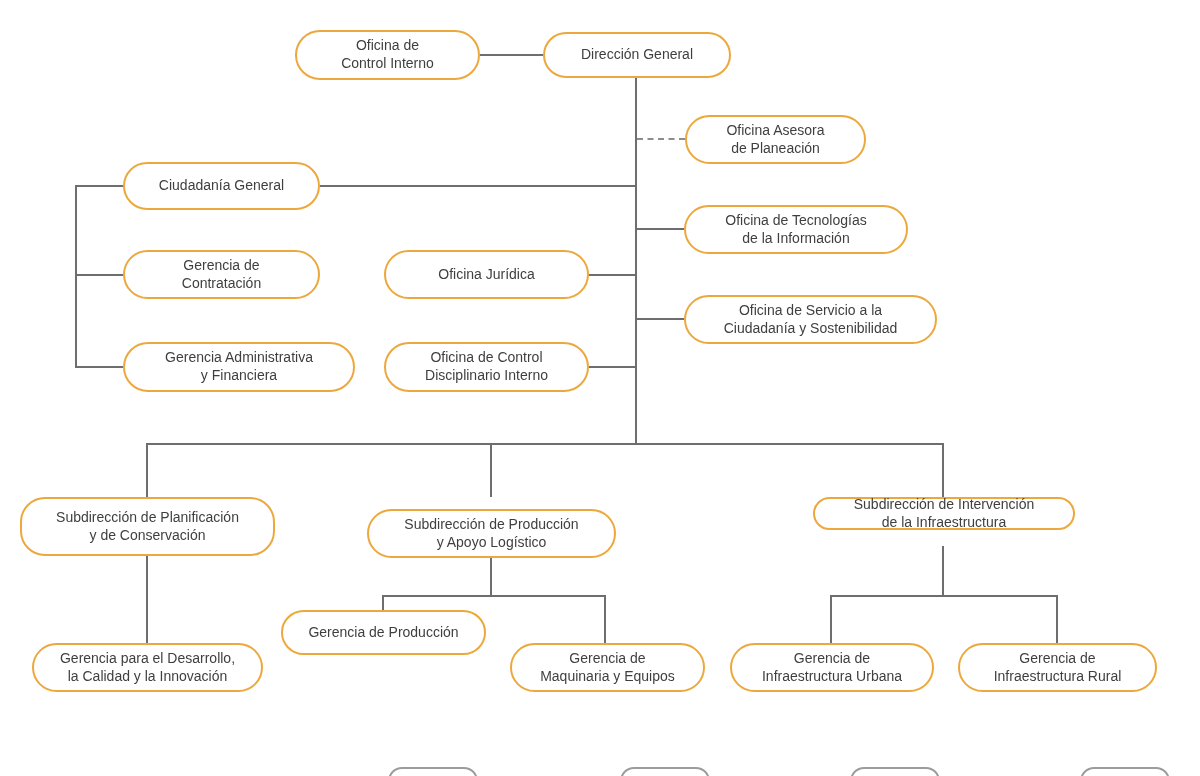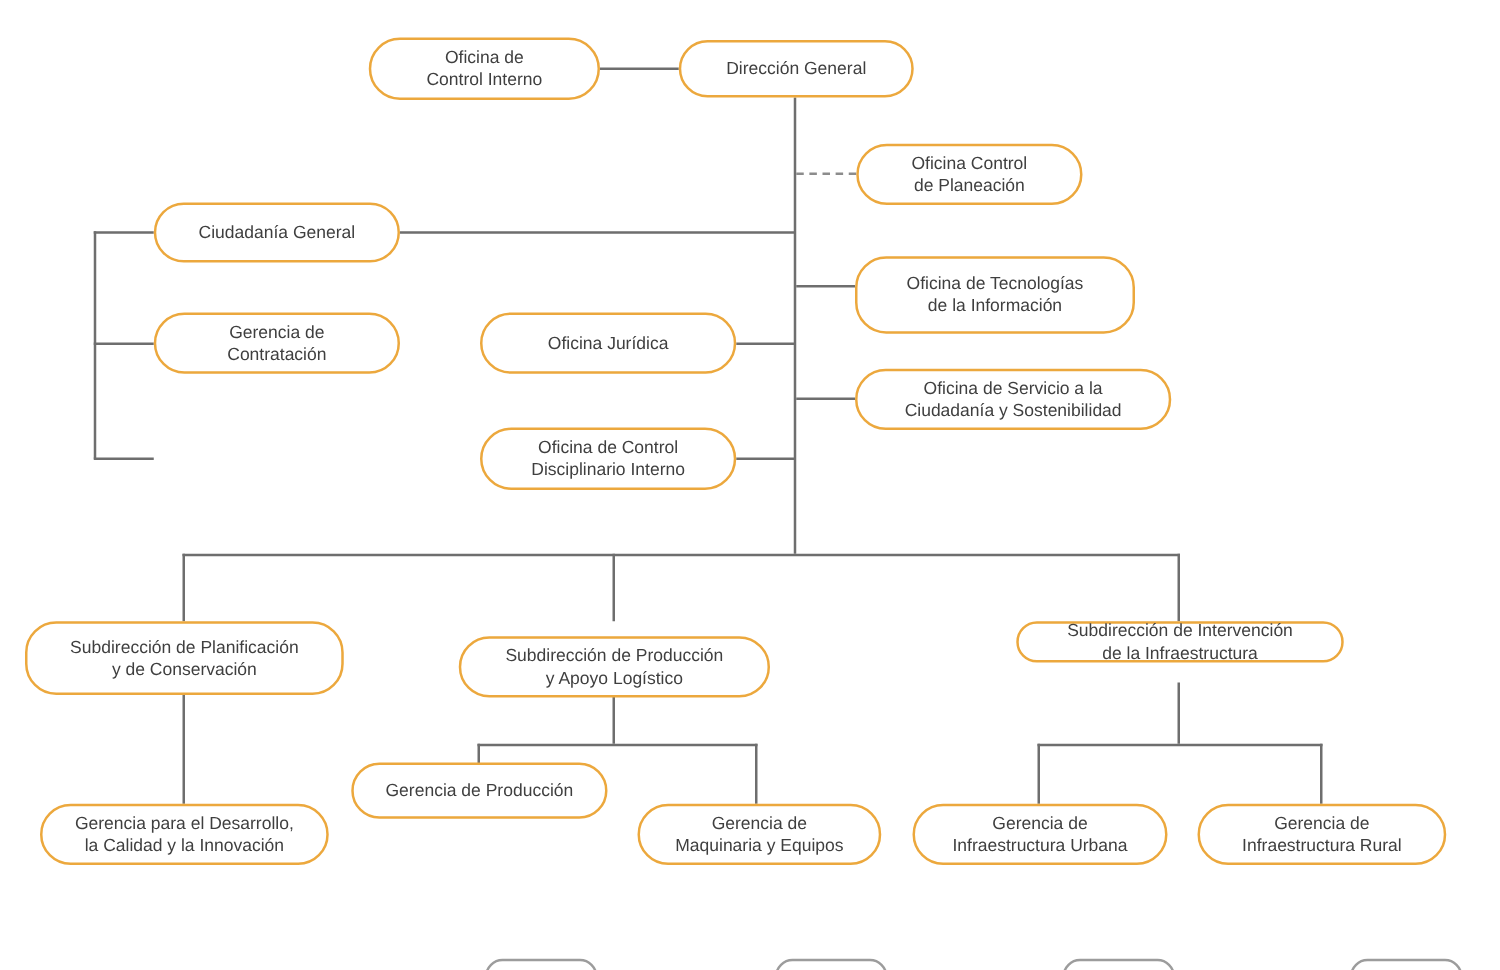--- a/index.html
+++ b/index.html
@@ -95,40 +95,44 @@
   <div class="vline" style="left:1056px;top:595px;height:48px"></div>
 
   <div class="node" style="left:295px;top:30px;width:185px;height:50px">
     <span class="node-label">Oficina de
 Control Interno</span>
   </div>
   <div class="node" style="left:543px;top:32px;width:188px;height:46px">
     <span class="node-label">Dirección General</span>
   </div>
   <div class="node" style="left:685px;top:115px;width:181px;height:49px">
-    <span class="node-label">Oficina Control
+    <span class="node-label">Oficina Asesora
 de Planeación</span>
   </div>
   <div class="node" style="left:123px;top:162px;width:197px;height:48px">
     <span class="node-label">Ciudadanía General</span>
   </div>
-  <div class="node" style="left:684px;top:205px;width:224px;height:62px">
+  <div class="node" style="left:684px;top:205px;width:224px;height:49px">
     <span class="node-label">Oficina de Tecnologías
 de la Información</span>
   </div>
   <div class="node" style="left:123px;top:250px;width:197px;height:49px">
     <span class="node-label">Gerencia de
 Contratación</span>
   </div>
   <div class="node" style="left:684px;top:295px;width:253px;height:49px">
     <span class="node-label">Oficina de Servicio a la
 Ciudadanía y Sostenibilidad</span>
   </div>
   <div class="node" style="left:384px;top:250px;width:205px;height:49px">
     <span class="node-label">Oficina Jurídica</span>
+  </div>
+  <div class="node" style="left:123px;top:342px;width:232px;height:50px">
+    <span class="node-label">Gerencia Administrativa
+y Financiera</span>
   </div>
   <div class="node" style="left:384px;top:342px;width:205px;height:50px">
     <span class="node-label">Oficina de Control
 Disciplinario Interno</span>
   </div>
   <div class="node" style="left:20px;top:497px;width:255px;height:59px">
     <span class="node-label">Subdirección de Planificación
 y de Conservación</span>
   </div>
   <div class="node" style="left:367px;top:509px;width:249px;height:49px">

